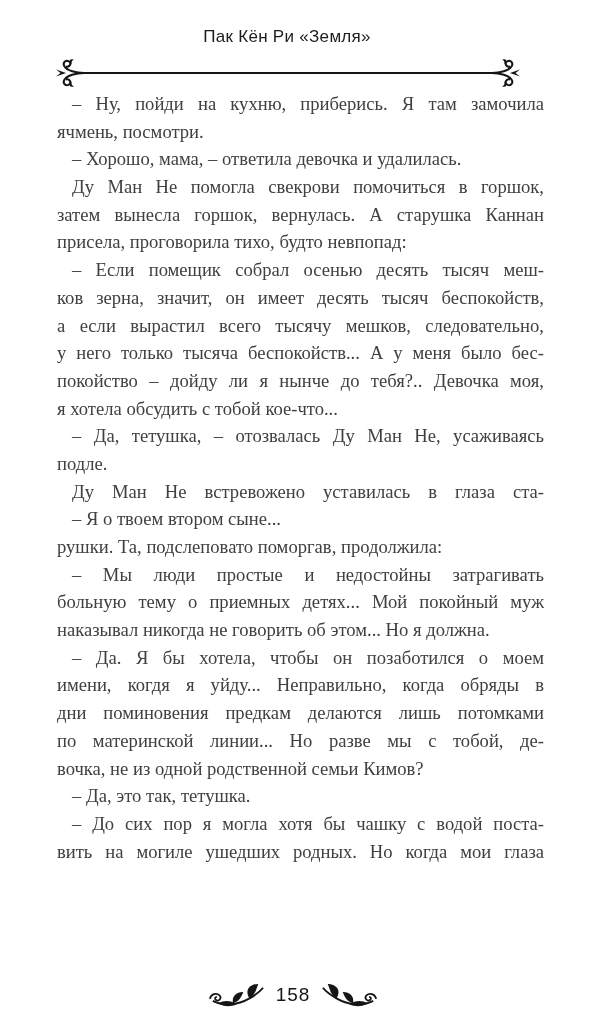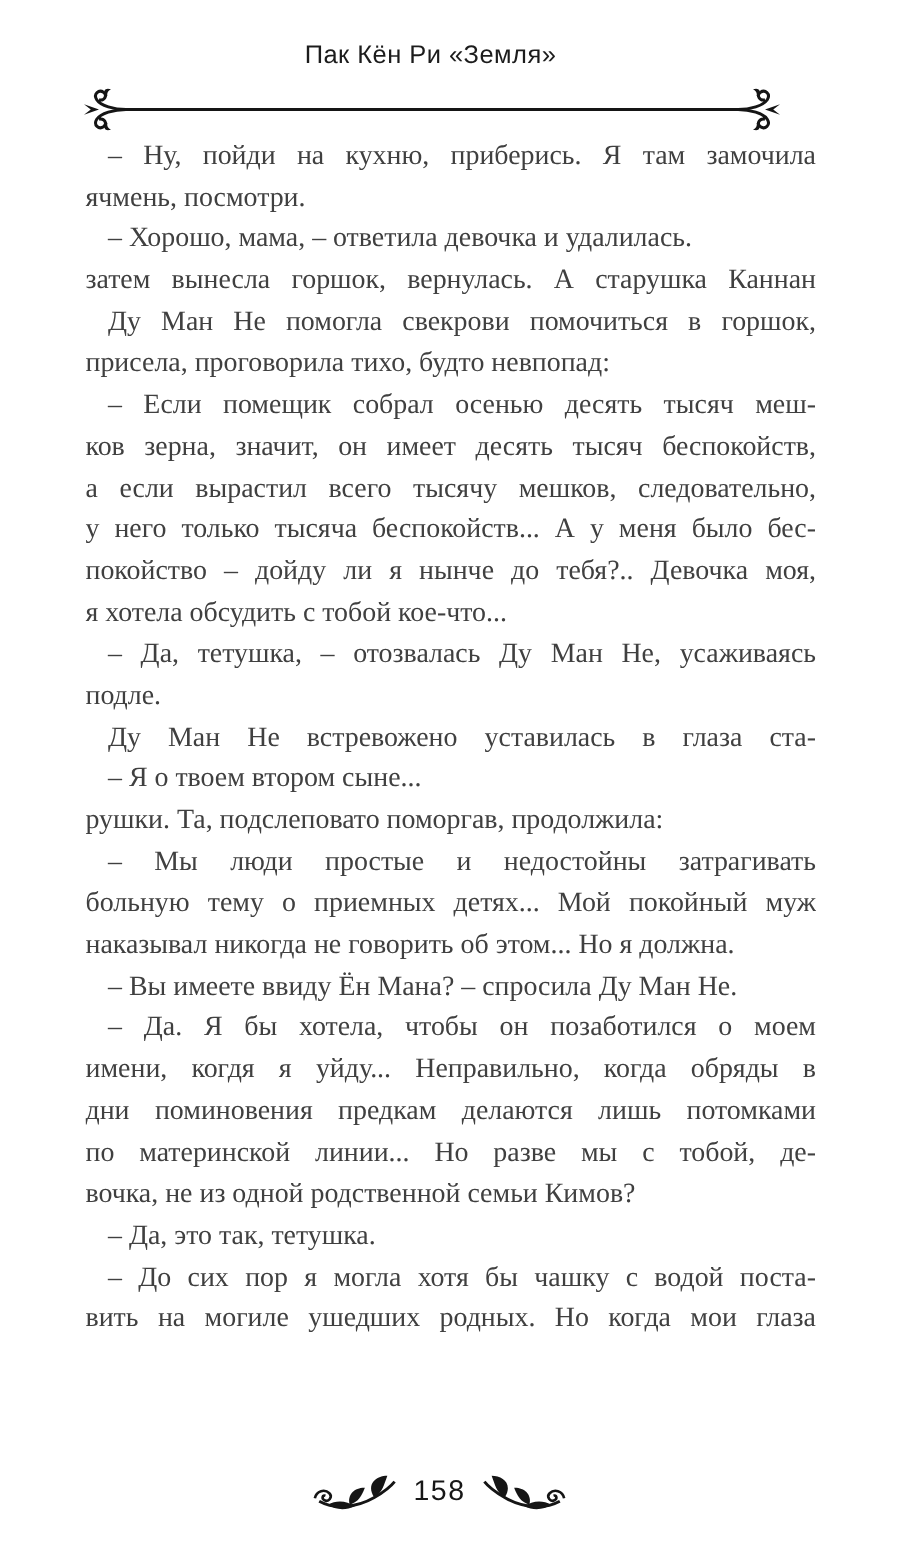--- a/index.html
+++ b/index.html
@@ -98,38 +98,37 @@
       <path d="M11,16 L1,12.5 L5.5,16 L1,19.5 Z" fill="#151515"></path>
       <path d="M15,7 Q13,1 19,2.5 Q16,4 16.5,7 Z" fill="#151515"></path>
       <path d="M15,25 Q13,31 19,29.5 Q16,28 16.5,25 Z" fill="#151515"></path>
     </svg>
   </div>
 
   <div class="body-text">
     <div class="line ind j">– Ну, пойди на кухню, приберись. Я там замочила</div>
     <div class="line">ячмень, посмотри.</div>
     <div class="line ind">– Хорошо, мама, – ответила девочка и удалилась.</div>
+    <div class="line ind j">Ду Ман Не помогла свекрови помочиться в горшок,</div>
     <div class="line j">затем вынесла горшок, вернулась. А старушка Каннан</div>
-    <div class="line ind j">Ду Ман Не помогла свекрови помочиться в горшок,</div>
     <div class="line">присела, проговорила тихо, будто невпопад:</div>
     <div class="line ind j">– Если помещик собрал осенью десять тысяч меш-</div>
     <div class="line j">ков зерна, значит, он имеет десять тысяч беспокойств,</div>
     <div class="line j">а если вырастил всего тысячу мешков, следовательно,</div>
     <div class="line j">у него только тысяча беспокойств... А у меня было бес-</div>
     <div class="line j">покойство – дойду ли я нынче до тебя?.. Девочка моя,</div>
     <div class="line">я хотела обсудить с тобой кое-что...</div>
     <div class="line ind j">– Да, тетушка, – отозвалась Ду Ман Не, усаживаясь</div>
     <div class="line">подле.</div>
     <div class="line ind j">Ду Ман Не встревожено уставилась в глаза ста-</div>
     <div class="line ind">– Я о твоем втором сыне...</div>
     <div class="line">рушки. Та, подслеповато поморгав, продолжила:</div>
     <div class="line ind j">– Мы люди простые и недостойны затрагивать</div>
     <div class="line j">больную тему о приемных детях... Мой покойный муж</div>
     <div class="line">наказывал никогда не говорить об этом... Но я должна.</div>
-    <div class="line ind">– Вы имеете ввиду Ён Мана? – спросила Ду Ман Не.</div>
     <div class="line ind j">– Да. Я бы хотела, чтобы он позаботился о моем</div>
     <div class="line j">имени, когдя я уйду... Неправильно, когда обряды в</div>
     <div class="line j">дни поминовения предкам делаются лишь потомками</div>
     <div class="line j">по материнской линии... Но разве мы с тобой, де-</div>
     <div class="line">вочка, не из одной родственной семьи Кимов?</div>
     <div class="line ind">– Да, это так, тетушка.</div>
     <div class="line ind j">– До сих пор я могла хотя бы чашку с водой поста-</div>
     <div class="line j">вить на могиле ушедших родных. Но когда мои глаза</div>
   </div>
 

